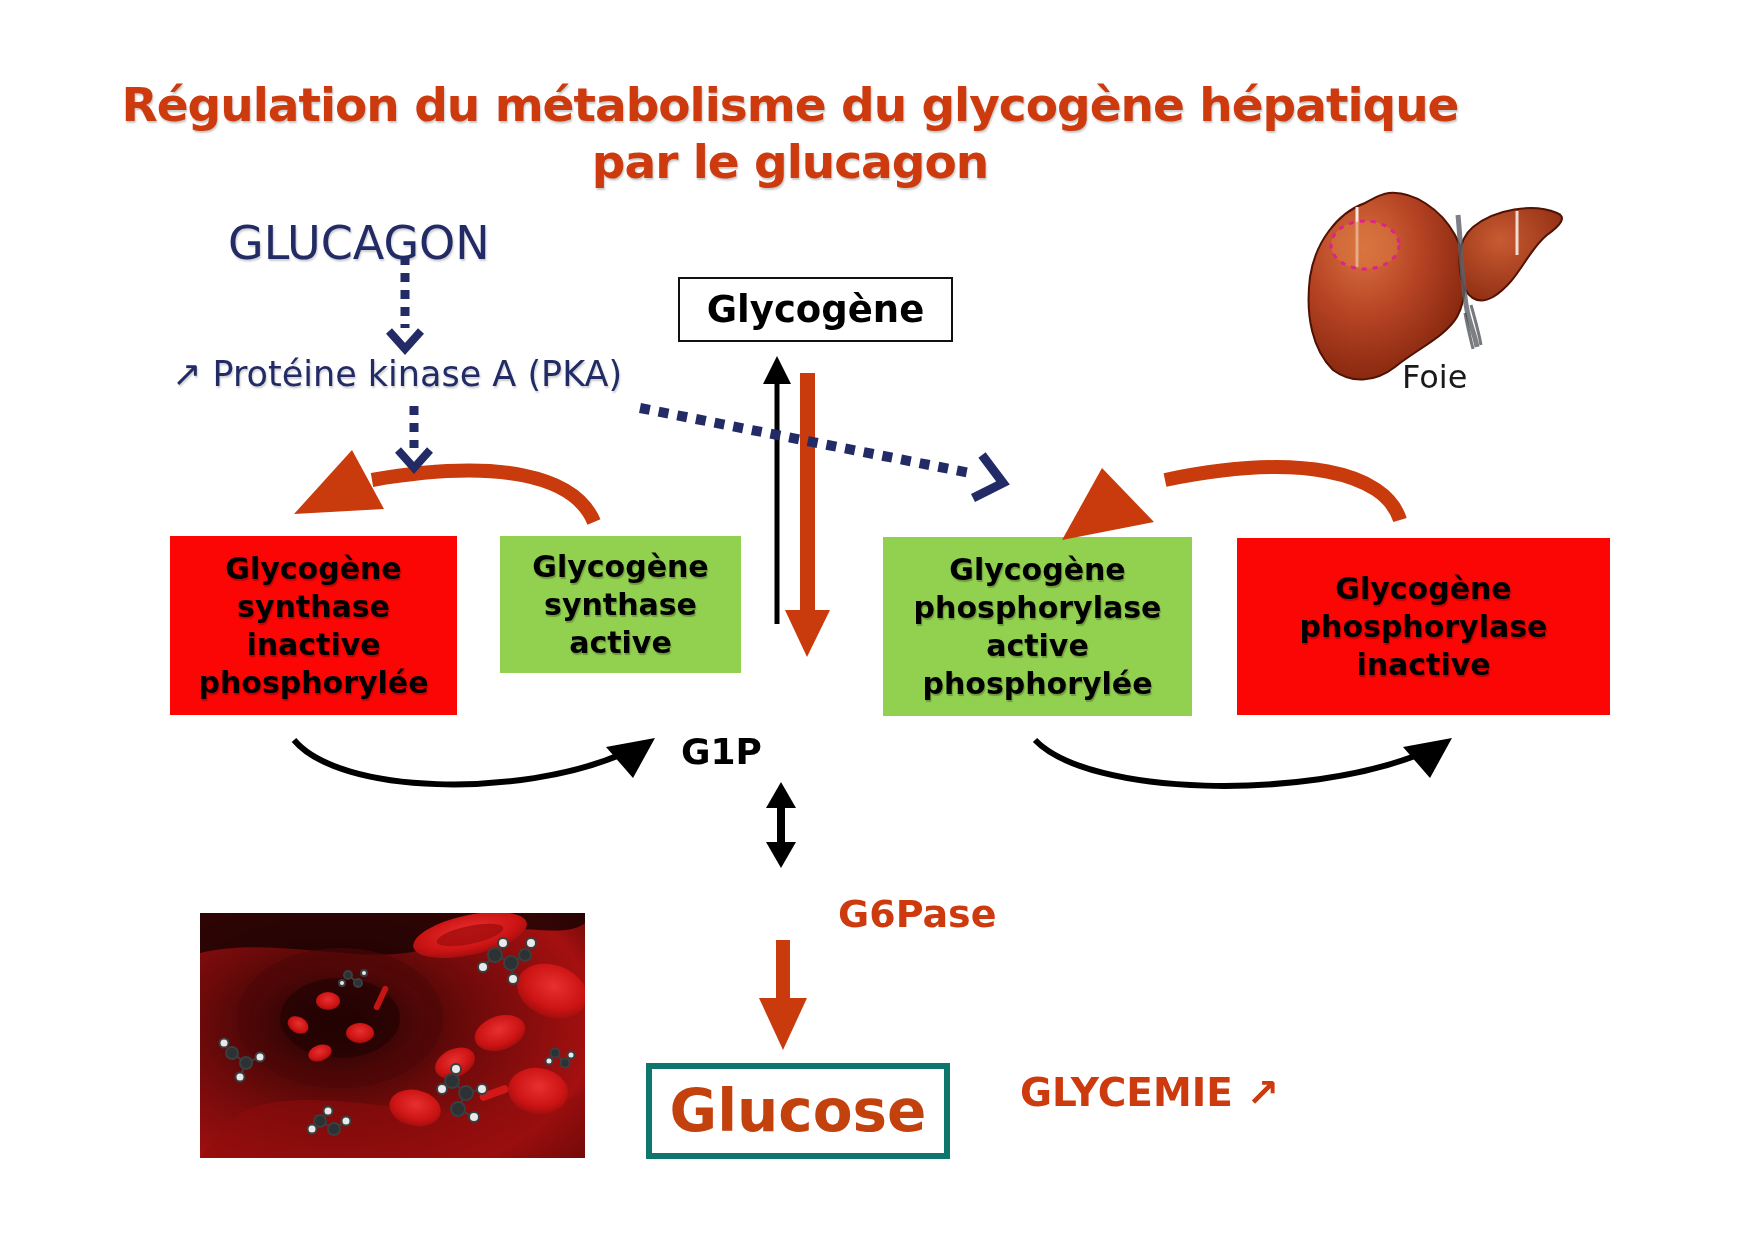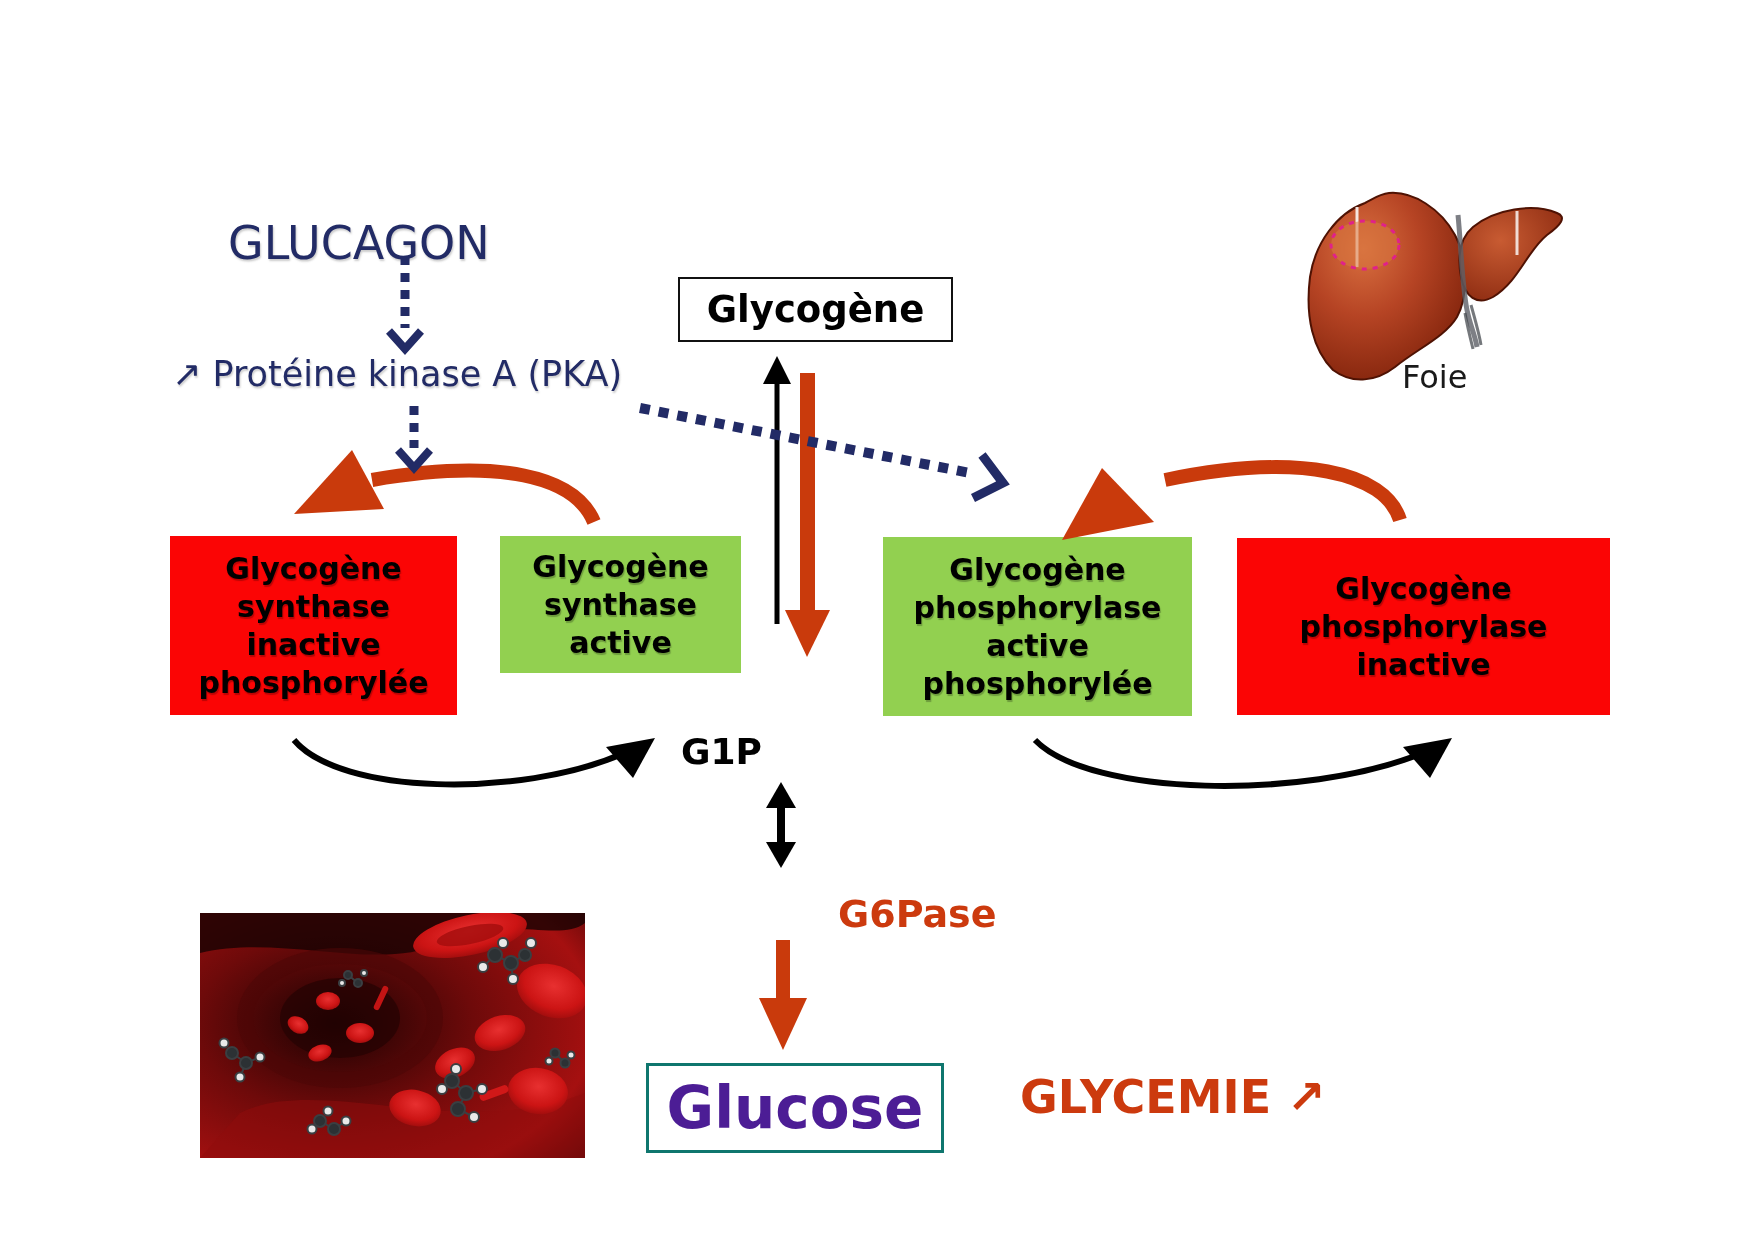--- a/index.html
+++ b/index.html
@@ -28,34 +28,38 @@
   .e2{left:500px;top:536px;width:241px;height:137px;}
   .e3{left:883px;top:537px;width:309px;height:179px;}
   .e4{left:1237px;top:538px;width:373px;height:177px;}
 
   .metab{font-weight:bold;color:#000;font-size:36px;width:200px;}
   .g1p{left:681px;top:731px;}
   .g6p{left:685px;top:873px;}
   .g6pase{left:838px;top:892px;color:#cc3a0e;font-weight:bold;font-size:38px;}
   .gluexit{left:843px;top:1002px;color:#cc3a0e;font-weight:bold;font-size:31px;}
 
-  .glucosebox{left:646px;top:1063px;width:292px;height:84px;border:3px solid #0f766e;background:#fff;
+  .glucosebox{left:646px;top:1063px;width:292px;height:84px;border:6px solid #0f766e;background:#fff;
               display:flex;align-items:center;justify-content:center;
-              font-size:58px;font-weight:bold;color:#4c1d95;}
-  .glycemie{left:1020px;top:1070px;color:#cc3a0e;font-weight:bold;font-size:46px;}
+              font-size:58px;font-weight:bold;color:#c2410c;}
+  .glycemie{left:1020px;top:1070px;color:#cc3a0e;font-weight:bold;font-size:39px;}
   .foie{left:1402px;top:358px;color:#1a1a1a;font-size:32px;font-weight:500;text-align:right;}
 
   svg{display:block;}
   .overlay{left:0;top:0;pointer-events:none;}
 </style>
 </head>
 <body>
 
 <div class="canvas">
 
+  <div class="abs title">
+    <div>Régulation du métabolisme du glycogène hépatique</div>
+    <div>par le glucagon</div>
+  </div>
 
   <div class="abs glucagon">GLUCAGON</div>
   <div class="abs pka">↗ Protéine kinase A (PKA)</div>
 
   <div class="abs glybox">Glycogène</div>
 
   <div class="abs ebox red e1">Glycogène
 synthase
 inactive
 phosphorylée</div>

